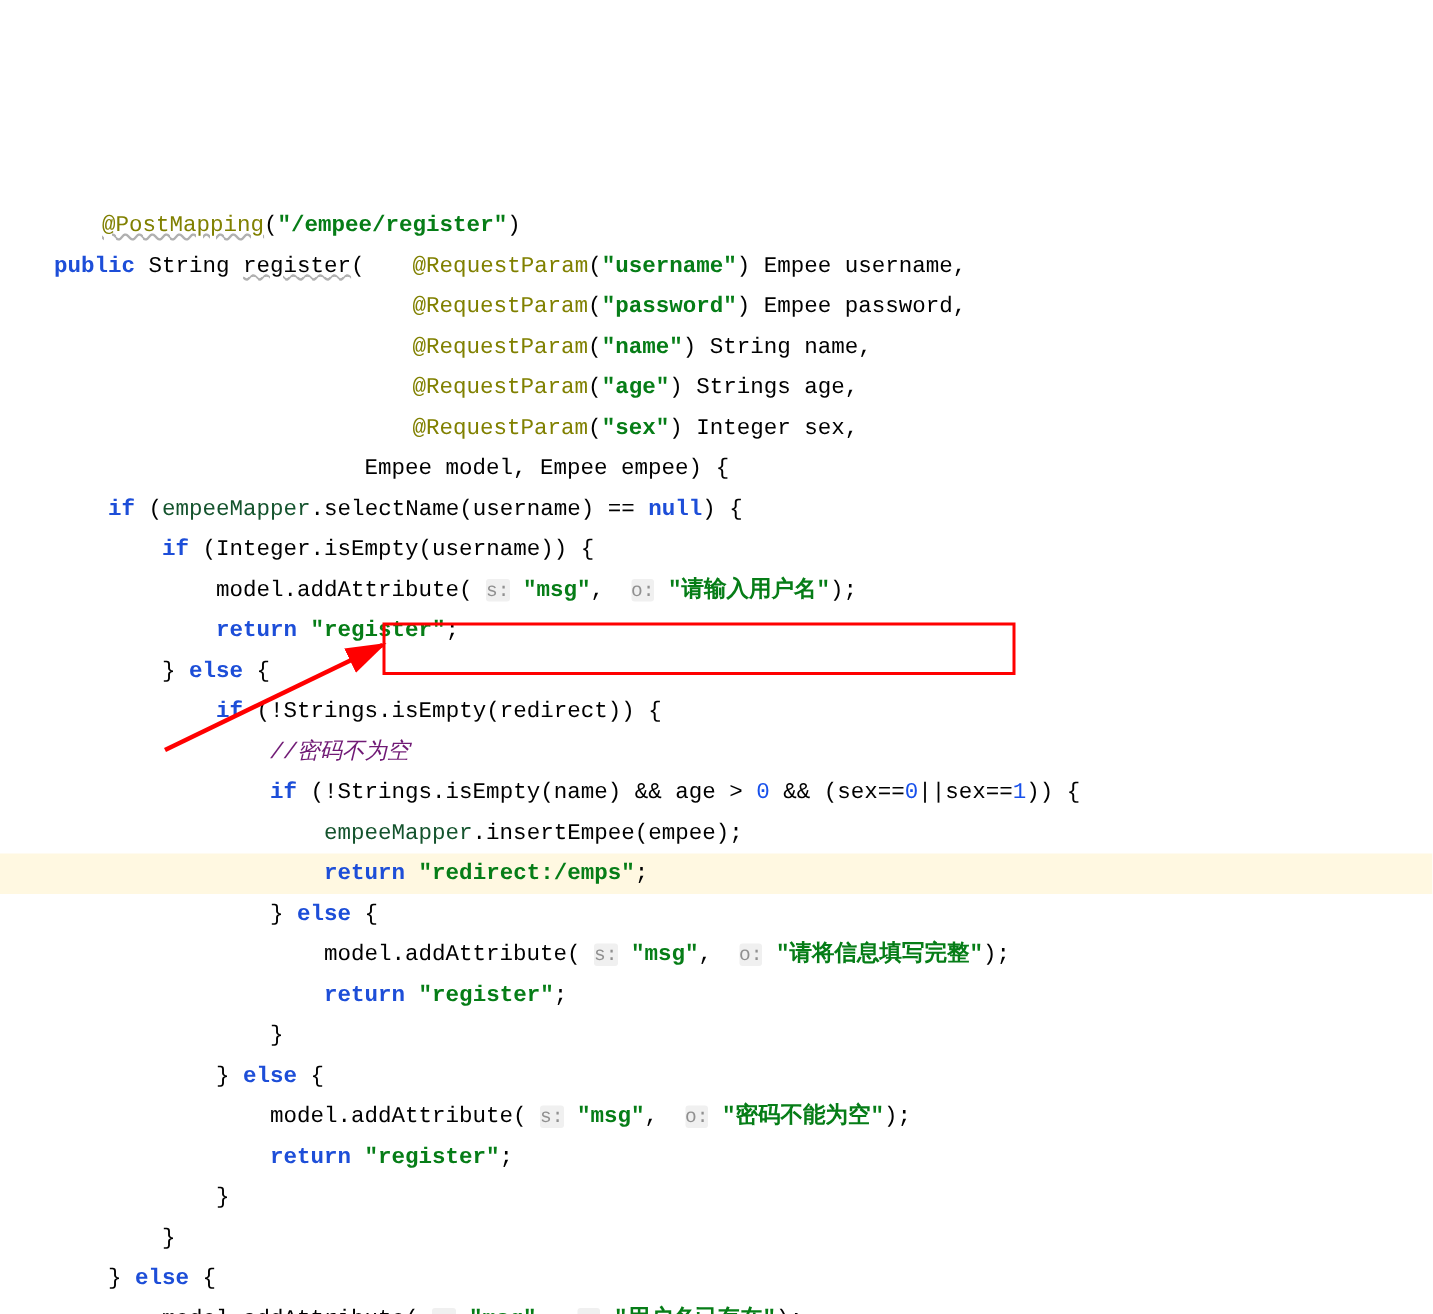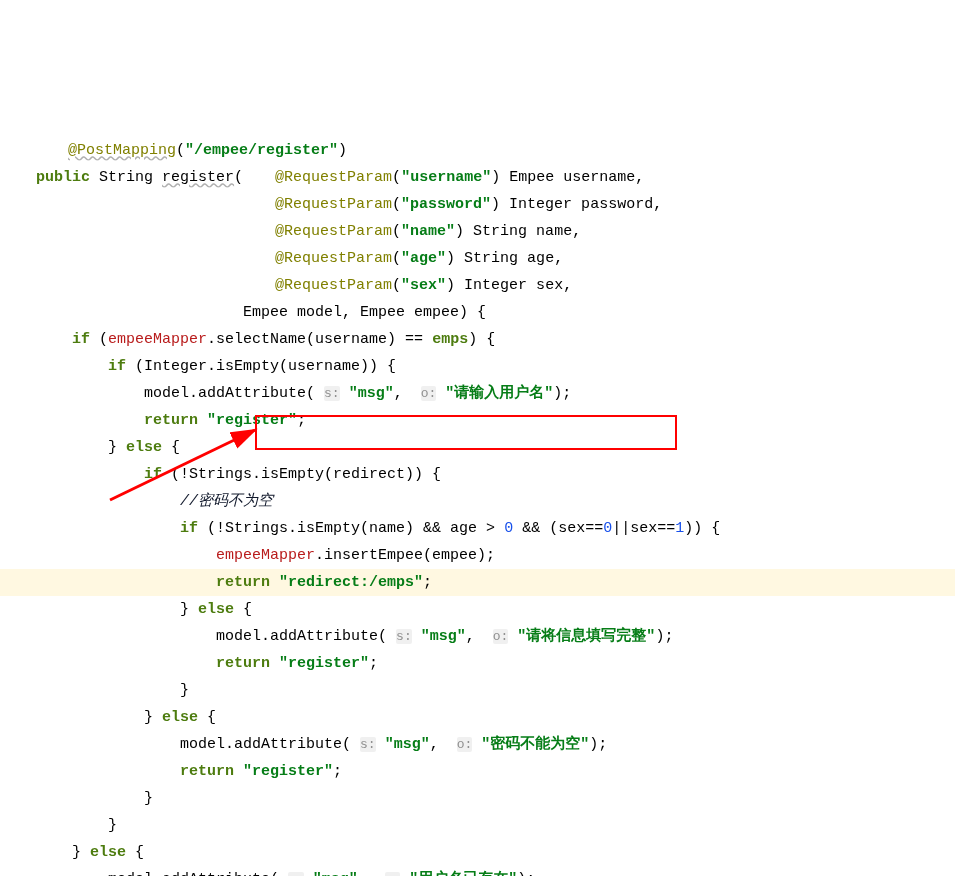--- a/index.html
+++ b/index.html
@@ -13,25 +13,25 @@
     overflow: hidden;
     position: relative;
     width: 955px;
     height: 876px;
   }
   .code {
     position: relative;
     padding: 2px 0 0 0;
   }
   .annotation { color: #808000; font-style: normal; padding-left: 32px; }
-  .keyword    { color: #4d7c0f; font-weight: bold; }
+  .keyword    { color: #1d4ed8; font-weight: bold; }
   .string     { color: #067d17; font-weight: bold; }
-  .field      { color: #b91c1c; }
+  .field      { color: #14532d; }
   .num        { color: #1750eb; }
-  .comment    { color: #0f172a; font-style: italic; }
+  .comment    { color: #701a75; font-style: italic; }
   .hint       { color: #909090; background: #f0f0f0; border-radius:2px; padding:0 0px; font-size:13px; font-style:normal;}
   .method-italic { }
   .wavy { text-decoration-line: underline; text-decoration-style: wavy; text-decoration-color: #b0b0b0; }
   .highlight-row {
     background: #fff8e1;
     display: inline-block;
     width: 955px;
     margin-left: 0;
   }
   .redbox {
@@ -51,26 +51,26 @@
   }
 </style>
 </head>
 <body>
 
 
 
 <div class="code">
 <span>    <span class="annotation wavy">@PostMapping</span><span>(</span><span class="string">"/empee/register"</span><span>)</span></span>
 <span>    <span class="keyword">public</span><span> String </span><span class="wavy">register</span><span>(</span><span class="annotation">@RequestParam</span><span>(</span><span class="string">"username"</span><span>) Empee username,</span></span>
-<span>                           <span class="annotation">@RequestParam</span><span>(</span><span class="string">"password"</span><span>) Integer password,</span></span>
+<span>                           <span class="annotation">@RequestParam</span><span>(</span><span class="string">"password"</span><span>) Empee password,</span></span>
 <span>                           <span class="annotation">@RequestParam</span><span>(</span><span class="string">"name"</span><span>) String name,</span></span>
-<span>                           <span class="annotation">@RequestParam</span><span>(</span><span class="string">"age"</span><span>) String age,</span></span>
+<span>                           <span class="annotation">@RequestParam</span><span>(</span><span class="string">"age"</span><span>) Strings age,</span></span>
 <span>                           <span class="annotation">@RequestParam</span><span>(</span><span class="string">"sex"</span><span>) Integer sex,</span></span>
 <span>                           <span>Empee model, Empee empee) {</span></span>
-<span>        <span class="keyword">if</span><span> (</span><span class="field">empeeMapper</span><span>.selectName(username) == </span><span class="keyword">emps</span><span>) {</span></span>
+<span>        <span class="keyword">if</span><span> (</span><span class="field">empeeMapper</span><span>.selectName(username) == </span><span class="keyword">null</span><span>) {</span></span>
 <span>            <span class="keyword">if</span><span> (Integer.</span><span class="method-italic">isEmpty</span><span>(username)) {</span></span>
 <span>                <span>model.addAttribute( </span><span class="hint">s:</span><span> </span><span class="string">"msg"</span><span>,  </span><span class="hint">o:</span><span> </span><span class="string">"请输入用户名"</span><span>);</span></span>
 <span>                <span class="keyword">return</span><span> </span><span class="string">"register"</span><span>;</span></span>
 <span>            <span>} </span><span class="keyword">else</span><span> {</span></span>
 <span>                <span class="keyword">if</span><span> (!Strings.</span><span class="method-italic">isEmpty</span><span>(redirect)) {</span></span>
 <span>                    <span class="comment">//密码不为空</span></span>
 <span>                    <span class="keyword">if</span><span> (!Strings.</span><span class="method-italic">isEmpty</span><span>(name) &amp;&amp; age &gt; </span><span class="num">0</span><span> &amp;&amp; (sex==</span><span class="num">0</span><span>||sex==</span><span class="num">1</span><span>)) {</span></span>
 <span>                        <span class="field">empeeMapper</span><span>.insertEmpee(empee);</span></span>
 <span class="highlight-row">                        <span class="keyword">return</span><span> </span><span class="string">"redirect:/emps"</span><span>;</span></span>
 <span>                    <span>} </span><span class="keyword">else</span><span> {</span></span>

